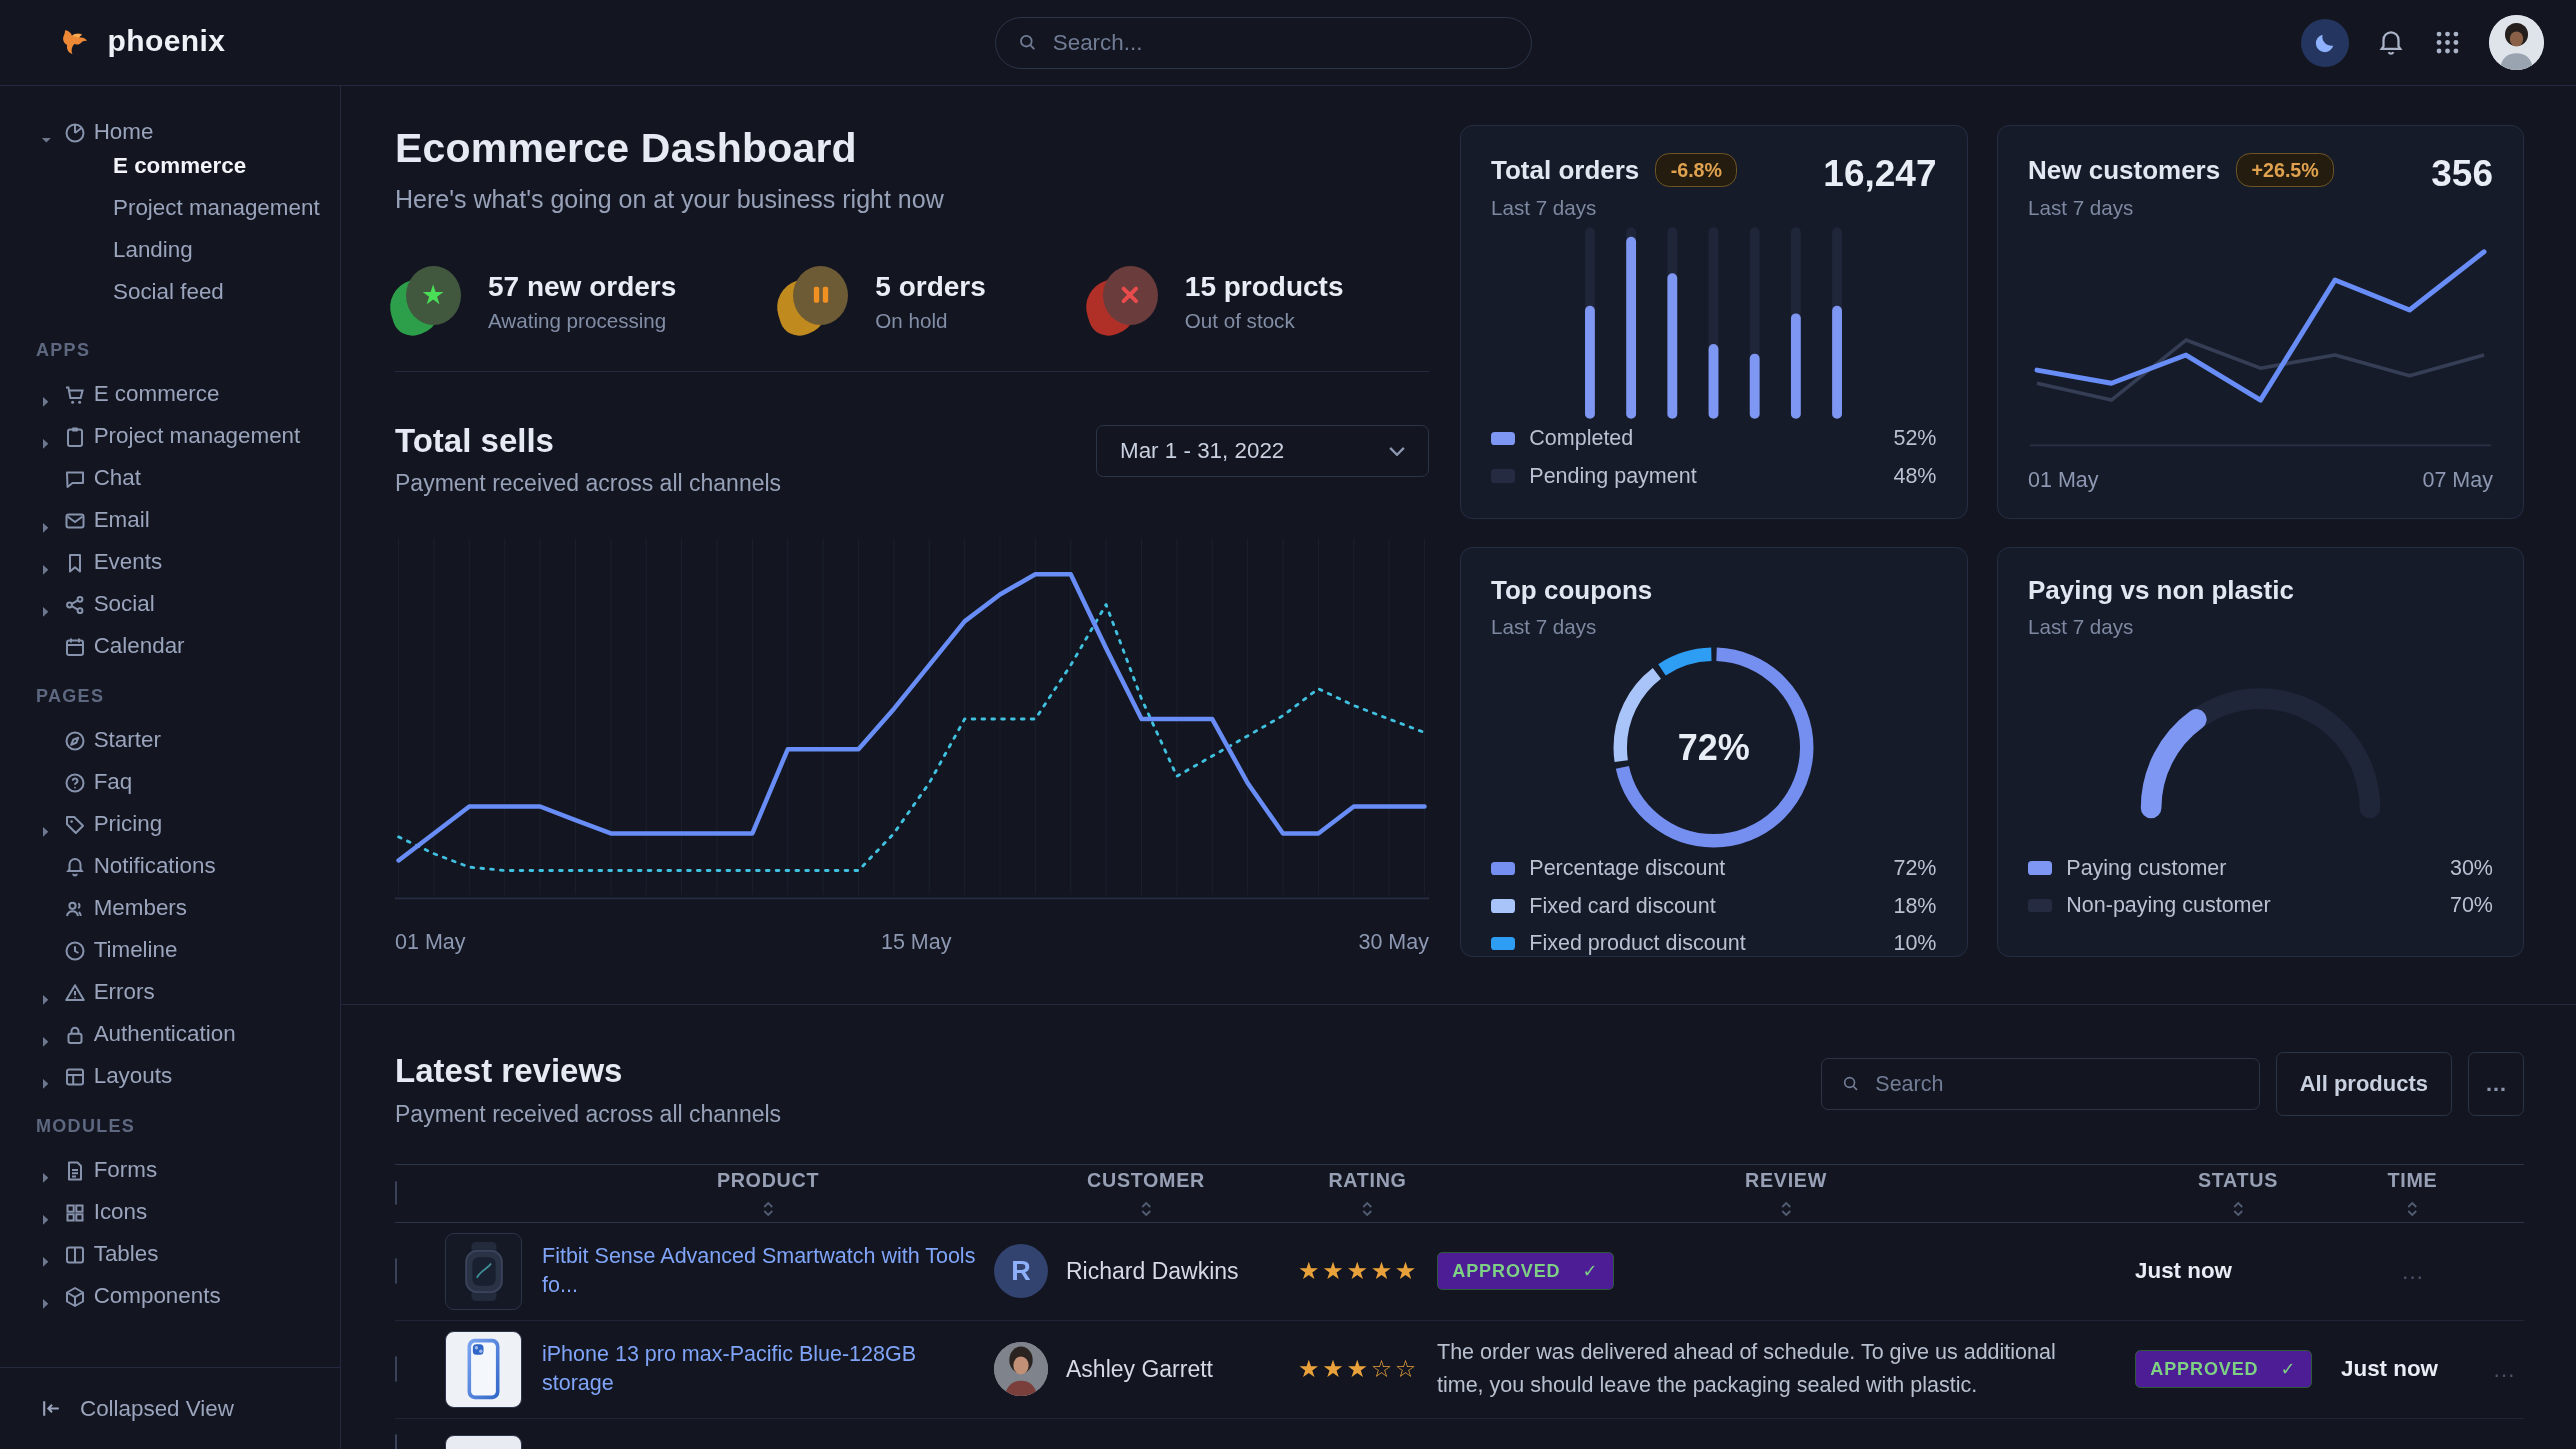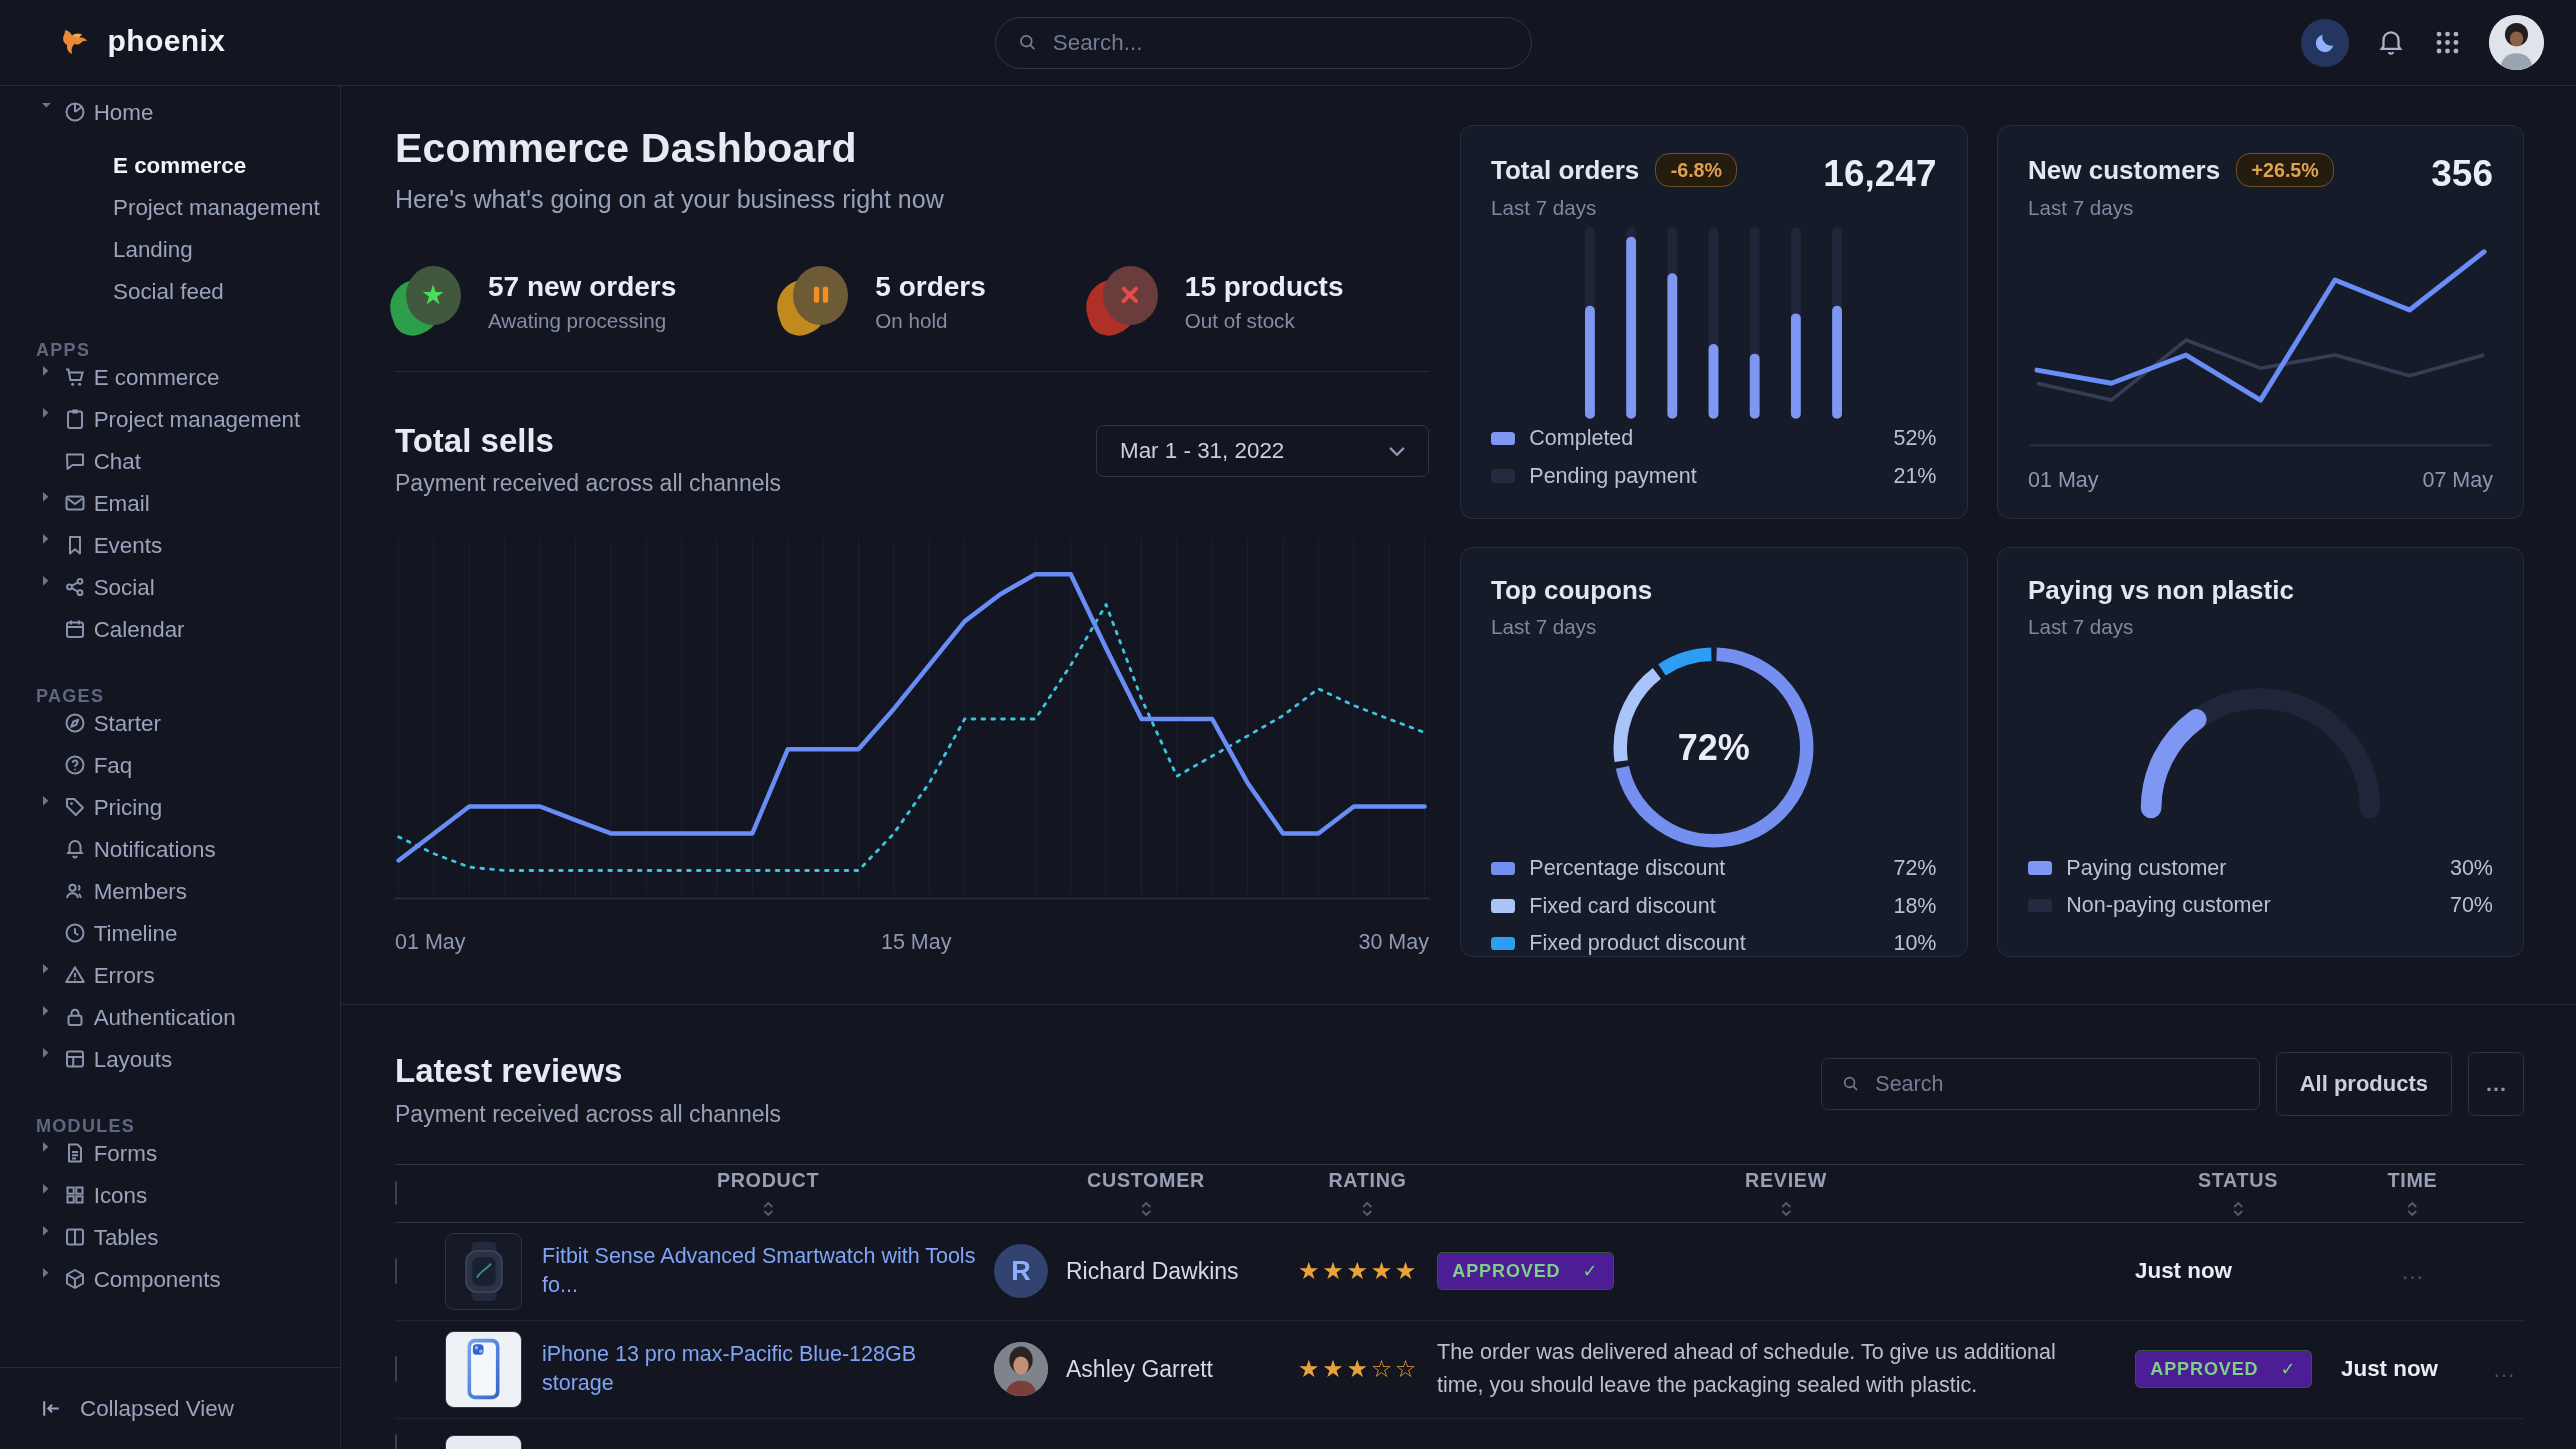--- a/index.html
+++ b/index.html
@@ -19,21 +19,21 @@
 .nav-search input{background:transparent;border:none;outline:none;color:var(--txt);font-size:22.4px;width:100%;font-family:inherit;}
 .nav-search input::placeholder{color:#717c95;}
 .nav-right{display:flex;align-items:center;gap:27px;}
 .moon-btn{width:48px;height:48px;border-radius:50%;background:#24365f;display:flex;align-items:center;justify-content:center;color:#8fb0fa;cursor:pointer;}
 .icon-btn{color:#aab3c7;display:flex;align-items:center;justify-content:center;cursor:pointer;}
 .avatar-top{width:55px;height:55px;border-radius:50%;overflow:hidden;background:#dfe3ea;}
 
 .layout{flex:1;display:flex;min-height:0;}
 .sidebar{width:341px;flex:0 0 341px;border-right:0.9px solid var(--bord-soft);display:flex;flex-direction:column;padding-top:14.3px;overflow:hidden;}
 .side-scroll{flex:1;overflow:hidden;padding-left:36px;}
-.side-item{height:42px;display:flex;align-items:flex-start;gap:4px;color:#9aa4bc;font-size:22.4px;cursor:pointer;}
+.side-item{height:42px;display:flex;align-items:flex-end;gap:4px;color:#9aa4bc;font-size:22.4px;cursor:pointer;}
 .side-item .caret{width:19.7px;display:flex;justify-content:center;color:#6d788f;flex:0 0 19.7px;}
 .side-item .ic{width:30px;display:flex;justify-content:center;color:#8793ad;flex:0 0 30px;}
 .side-item .lbl{white-space:nowrap;}
 .side-group-head{height:45px;}
 .sub-item{height:42px;display:flex;align-items:center;padding-left:77px;color:#9aa4bc;font-size:22.4px;cursor:pointer;}
 .sub-item.active{color:#f2f4f9;font-weight:600;}
 .section-label{margin-top:23px;height:29px;display:flex;align-items:center;font-size:18px;font-weight:700;letter-spacing:1.3px;color:#5d6880;}
 .side-footer{flex:0 0 82px;border-top:0.9px solid var(--bord-soft);display:flex;align-items:center;padding-left:39px;gap:16px;color:#9aa4bc;font-size:22.4px;cursor:pointer;}
 
 .main{flex:1;min-width:0;overflow:hidden;display:flex;flex-direction:column;}
@@ -602,21 +602,21 @@
             </div>
             <div class="legend">
               <div class="leg-row">
                 <span class="sw" style="background: rgb(126, 151, 242);"></span>
                 <span>Completed</span>
                 <span class="lv">52%</span>
               </div>
               <div class="leg-row">
                 <span class="sw" style="background: rgb(37, 44, 65);"></span>
                 <span>Pending payment</span>
-                <span class="lv">21%</span>
+                <span class="lv">48%</span>
               </div>
             </div>
           </div>
 
           <div class="card">
             <div class="card-head">
               <div>
                 <div class="card-title-wrap">
                   <span class="card-title">New customers</span>
                   <span class="badge-pill">+26.5%</span>

